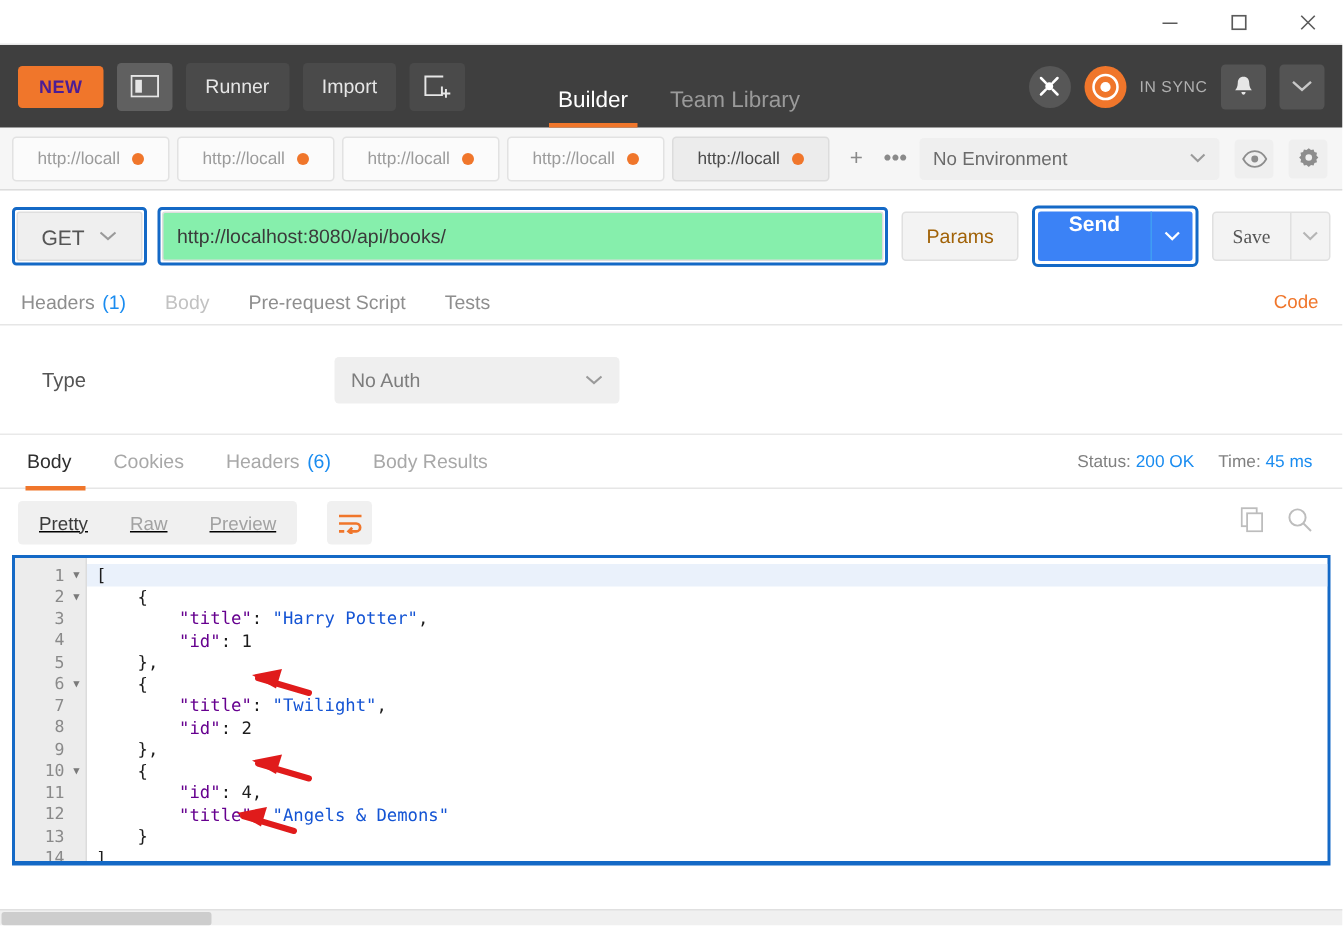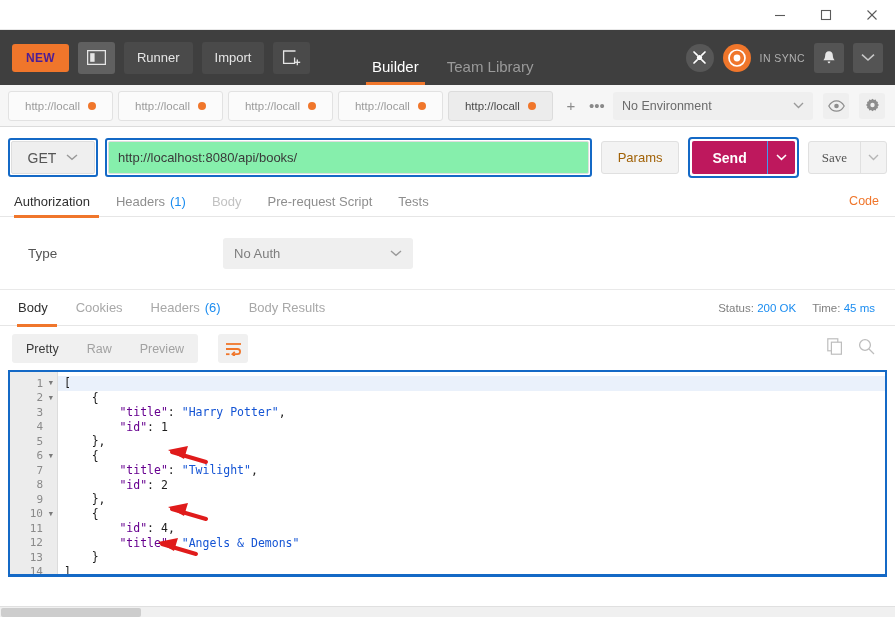--- a/index.html
+++ b/index.html
@@ -110,21 +110,21 @@
     height: 33px; background:#86efac; border:1px solid #dedede; border-radius:2px;
     display:flex; align-items:center; padding: 0 9px; font-size:13px; color:#3a3a3a;
   }
   .params {
     height: 33px; padding: 0 16px; display:flex; align-items:center;
     font-size:13px; color:#a16207; background:#f3f3f3; border:1px solid #e0e0e0;
     border-radius:3px; margin-left: 9px;
   }
   .send-wrap { border:2px solid #1469c6; border-radius:4px; padding:2px; margin-left:9px; }
   .send {
-    display:flex; align-items:center; height:33px; background:#be185d; border-radius:2px;
+    display:flex; align-items:flex-start; height:33px; background:#3b82f6; border-radius:2px;
   }
   .send .lbl { color:#fff; font-weight:bold; font-size:14px; padding: 0 20px; }
   .send .caret { width:28px; height:33px; display:flex; align-items:center;
     justify-content:center; border-left:1px solid #3f9df3; color:#fff; }
   .save {
     display:flex; align-items:center; height:33px; margin-left:9px;
     background:#f3f3f3; border:1px solid #e0e0e0; border-radius:3px;font-family:Liberation Serif, serif;
   }
   .save .lbl { font-size:13px; color:#555; padding: 0 13px; }
   .save .caret { width:26px; height:31px; display:flex; align-items:center;
@@ -164,21 +164,21 @@
         display:flex; align-items:center; position:relative; }
   .rs:first-child { padding-left: 6px; }
   .rs.active { color:#2f2f2f; }
   .rs.active::after {
     content:""; position:absolute; left:5px; right:5px; bottom:-1px; height:3px; background:#f0762b;
   }
   .rs .cnt { color:#1a8cf0; margin-left:5px; }
   .meta { margin-left:auto; display:flex; gap:16px; font-size:11.5px; color:#808080; padding-right:8px;}
   .meta b { color:#1a8cf0; font-weight:normal; }
 
-  .fmtrow { display:flex; align-items:center; padding: 8px 12px 7px 12px; gap:20px; }
+  .fmtrow { display:flex; align-items:center; padding: 8px 12px 7px 12px; gap:20px;text-decoration:underline; }
   .seg {
     display:flex; background:#f0f0f0; border-radius:3px; height:29px; align-items:center;
   }
   .seg span { font-size:12.5px; color:#a2a2a2; padding: 0 14px; }
   .seg span.on { color:#3a3a3a; }
   .jsonsel {
     height:29px; background:#f0f0f0; border-radius:3px; display:flex;
     align-items:center; gap:10px; padding: 0 11px; font-size:12.5px; color:#6f6f6f;
   }
   .wrapbtn {
@@ -373,23 +373,20 @@
       <span class="lbl">Save</span>
       <span class="caret">
         <svg width="11" height="7" viewBox="0 0 11 7">
             <path d="M1 1 L5.5 5.4 L10 1" fill="none" stroke="#b5b5b5" stroke-width="1.4"></path>
           </svg>
       </span>
     </div>
   </div>
 
   <div class="reqtabs">
-    <div class="rq active">
-      <span>Authorization</span>
-    </div>
     <div class="rq">
       <span>Headers</span>
       <span class="cnt">(1)</span>
     </div>
     <div class="rq dim">
       <span>Body</span>
     </div>
     <div class="rq">
       <span>Pre-request Script</span>
     </div>

